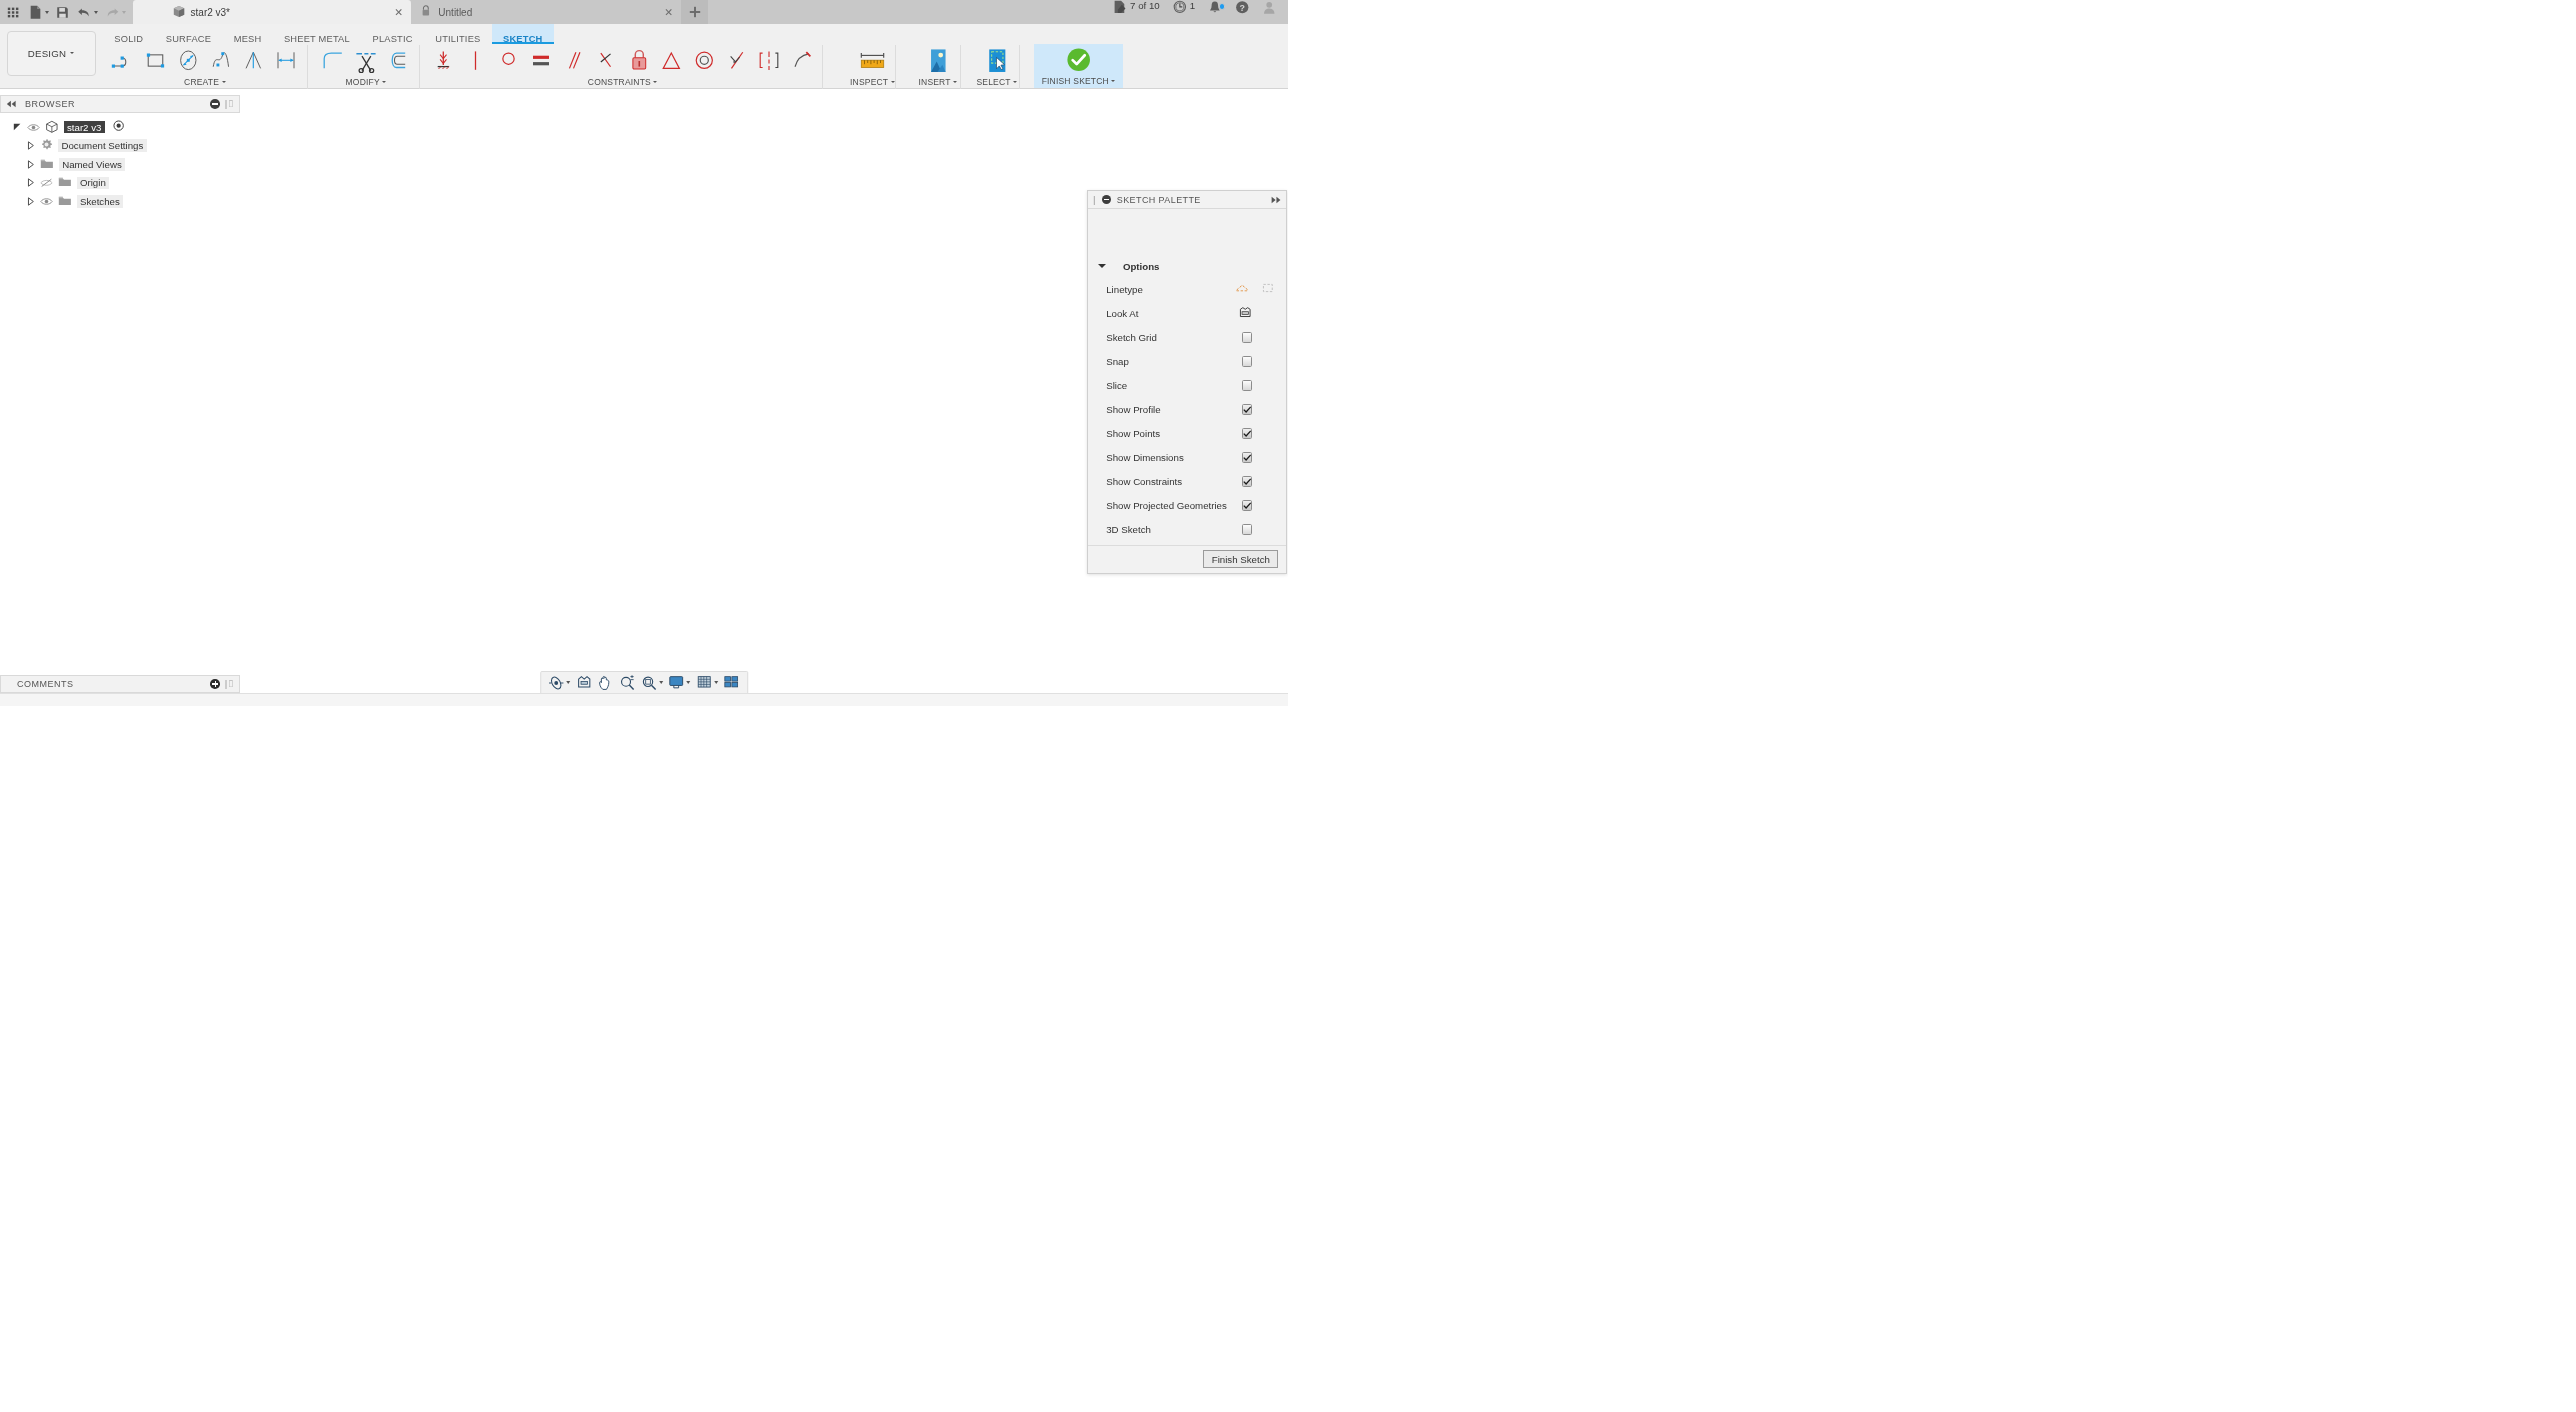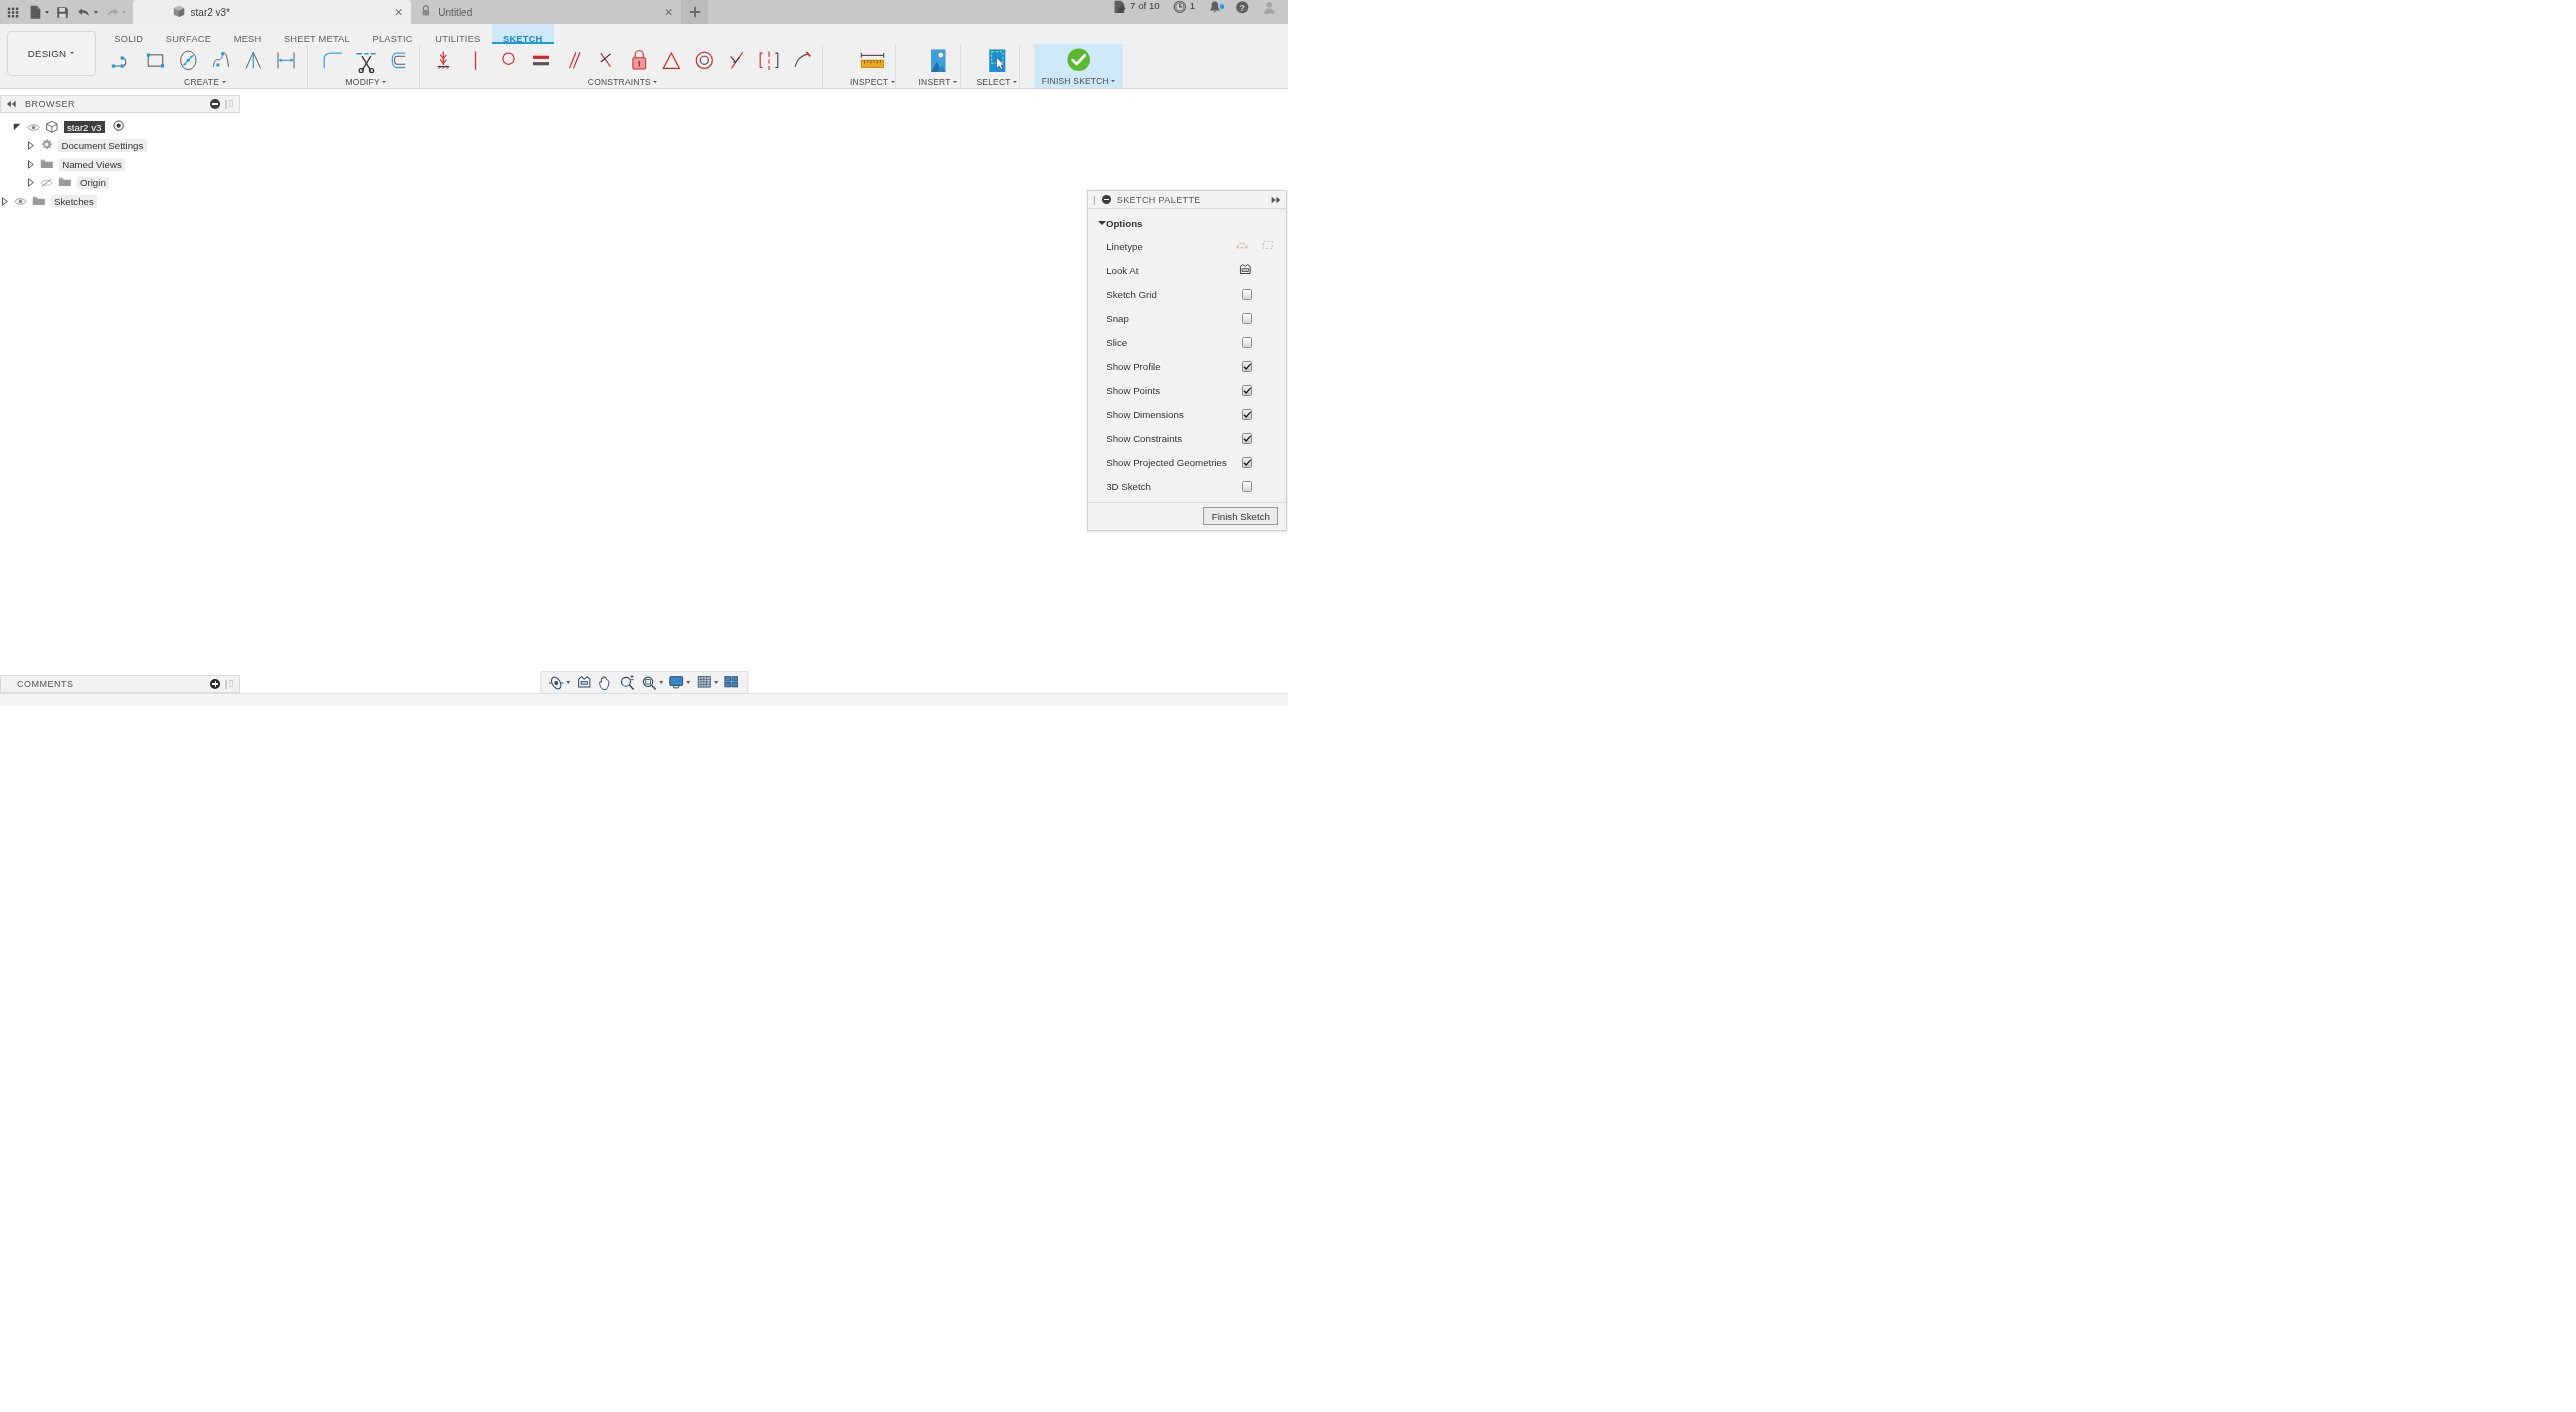--- a/index.html
+++ b/index.html
@@ -170,23 +170,24 @@
     background: #f2f2f2; border: 0.8px solid #cfcfcf;
     box-shadow: 0 0.8px 3.2px rgba(0,0,0,.12);
   }
   .sp-head {
     height: 18px; display: flex; align-items: center; gap: 5.6px;
     padding: 0 4.8px; border-bottom: 0.8px solid #d9d9d9; background:#f2f2f2;
     font-size: 9px; color: #555; letter-spacing: 0.4px;
   }
   .sp-body { padding: 4.8px 0 3.2px 0; }
   .sp-section {
-    display:flex; align-items:center; gap:0;
+    display:flex; align-items:center; gap:17px;
     padding: 4px 0 5.6px 9.7px; font-size: 9.7px; font-weight: bold; color: #333;
     cursor: pointer;
+    margin-top: 43px;
   }
   .tri-down {
     width:0;height:0;border-left:4px solid transparent;border-right:4px solid transparent;
     border-top:4.8px solid #333;
   }
   .sp-row {
     display: flex; align-items: center; height: 24px;
     padding: 0 11.3px 0 18px; font-size: 9.7px; color: #333;
   }
   .sp-row .rlabel { flex: 1; }
@@ -817,21 +818,21 @@
         </span>
         <span>
           <svg width="13.7" height="11.3" viewBox="0 0 17 14">
             <path d="M1,3 H6 L7.4,4.6 H16 V12.5 H1 Z" fill="#9a9a9a"></path>
             <path d="M1,2 H6 V4 H1 Z" fill="#b5b5b5"></path>
           </svg>
         </span>
         <span class="lbl">Origin</span>
       </div>
 
-      <div class="tnode" style="">
+      <div class="tnode" style="padding-left:26px;">
         <span class="disc">
           <svg width="9" height="9" viewBox="0 0 11 11">
               <path d="M3,1 L9,5.5 L3,10 Z" fill="none" stroke="#3c3c3c" stroke-width="1.1"></path>
             </svg>
         </span>
         <span class="eye">
           <svg width="13" height="9" viewBox="0 0 16 11">
             <path d="M1,5.5 C4,1 12,1 15,5.5 C12,10 4,10 1,5.5 Z" fill="none" stroke="#8a8a8a" stroke-width="1.1"></path>
             <circle cx="8" cy="5.5" r="2.2" fill="#8a8a8a"></circle>
           </svg>

